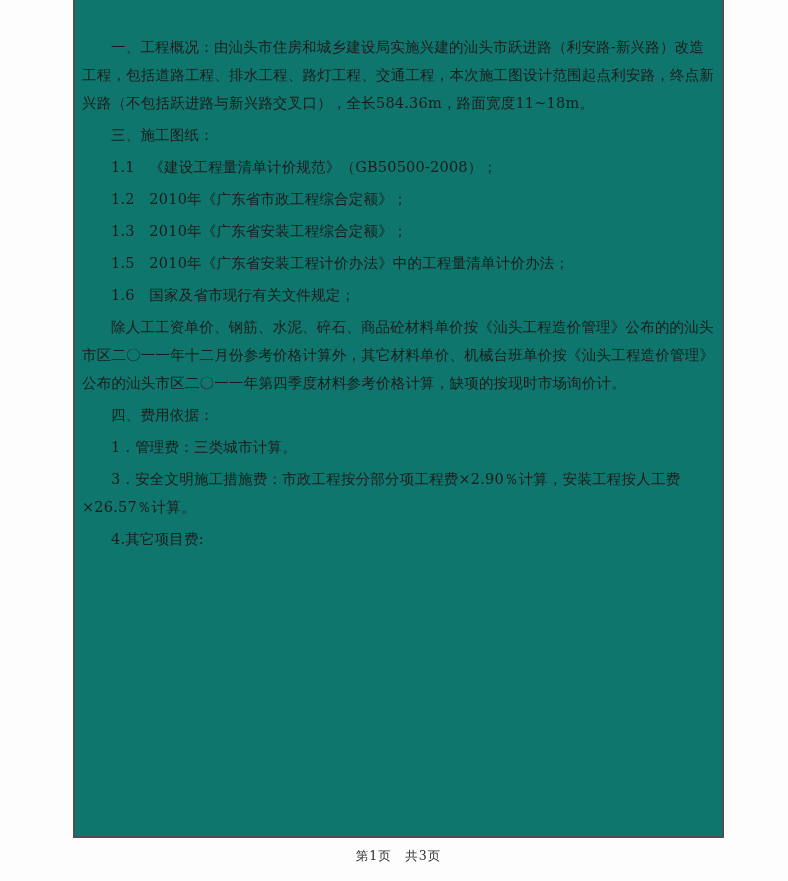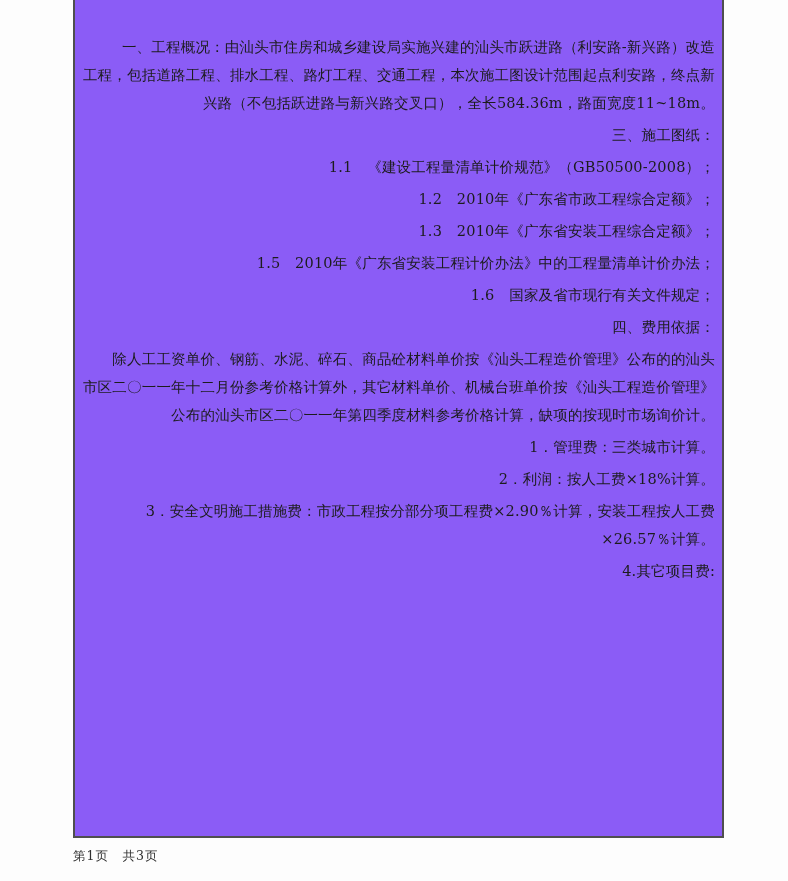--- a/index.html
+++ b/index.html
@@ -18,56 +18,54 @@
   .document-frame {
     position: absolute;
     left: 73px;
     top: 0;
     width: 651px;
     height: 838px;
     box-sizing: border-box;
     border-left: 2px solid #4f4f4f;
     border-right: 2px solid #4f4f4f;
     border-bottom: 2px solid #4f4f4f;
-    background: #8b5cf6;
+    background: #0f766e;
     padding: 29px 7px 0 7px;
     overflow: hidden;
-    text-align: right;
   }
   .document-frame p {
     margin: 4px 0;
     font-size: 14.5px;
     line-height: 28px;
     text-indent: 2em;
     letter-spacing: 0.2px;
     color: #1c1c1c;
   }
   .page-footer {
     position: absolute;
     left: 73px;
     top: 848px;
     width: 651px;
-    text-align: left;
+    text-align: center;
     font-size: 12.5px;
     letter-spacing: 1px;
     color: #2e2e2e;
   }
 </style>
 </head>
 <body>
 
 <div class="document-frame">
   <p>一、工程概况：由汕头市住房和城乡建设局实施兴建的汕头市跃进路（利安路-新兴路）改造工程，包括道路工程、排水工程、路灯工程、交通工程，本次施工图设计范围起点利安路，终点新兴路（不包括跃进路与新兴路交叉口），全长584.36m，路面宽度11~18m。</p>
   <p>三、施工图纸：</p>
   <p>1.1　《建设工程量清单计价规范》（GB50500-2008）；</p>
   <p>1.2　2010年《广东省市政工程综合定额》；</p>
   <p>1.3　2010年《广东省安装工程综合定额》；</p>
   <p>1.5　2010年《广东省安装工程计价办法》中的工程量清单计价办法；</p>
   <p>1.6　国家及省市现行有关文件规定；</p>
+  <p>除人工工资单价、钢筋、水泥、碎石、商品砼材料单价按《汕头工程造价管理》公布的的汕头市区二〇一一年十二月份参考价格计算外，其它材料单价、机械台班单价按《汕头工程造价管理》公布的汕头市区二〇一一年第四季度材料参考价格计算，缺项的按现时市场询价计。</p>
   <p>四、费用依据：</p>
-  <p>除人工工资单价、钢筋、水泥、碎石、商品砼材料单价按《汕头工程造价管理》公布的的汕头市区二〇一一年十二月份参考价格计算外，其它材料单价、机械台班单价按《汕头工程造价管理》公布的汕头市区二〇一一年第四季度材料参考价格计算，缺项的按现时市场询价计。</p>
   <p>1．管理费：三类城市计算。</p>
-  <p>2．利润：按人工费×18%计算。</p>
   <p>3．安全文明施工措施费：市政工程按分部分项工程费×2.90％计算，安装工程按人工费×26.57％计算。</p>
   <p>4.其它项目费:</p>
 </div>
 
 <div class="page-footer">第1页　共3页</div>
 
 </body></html>

